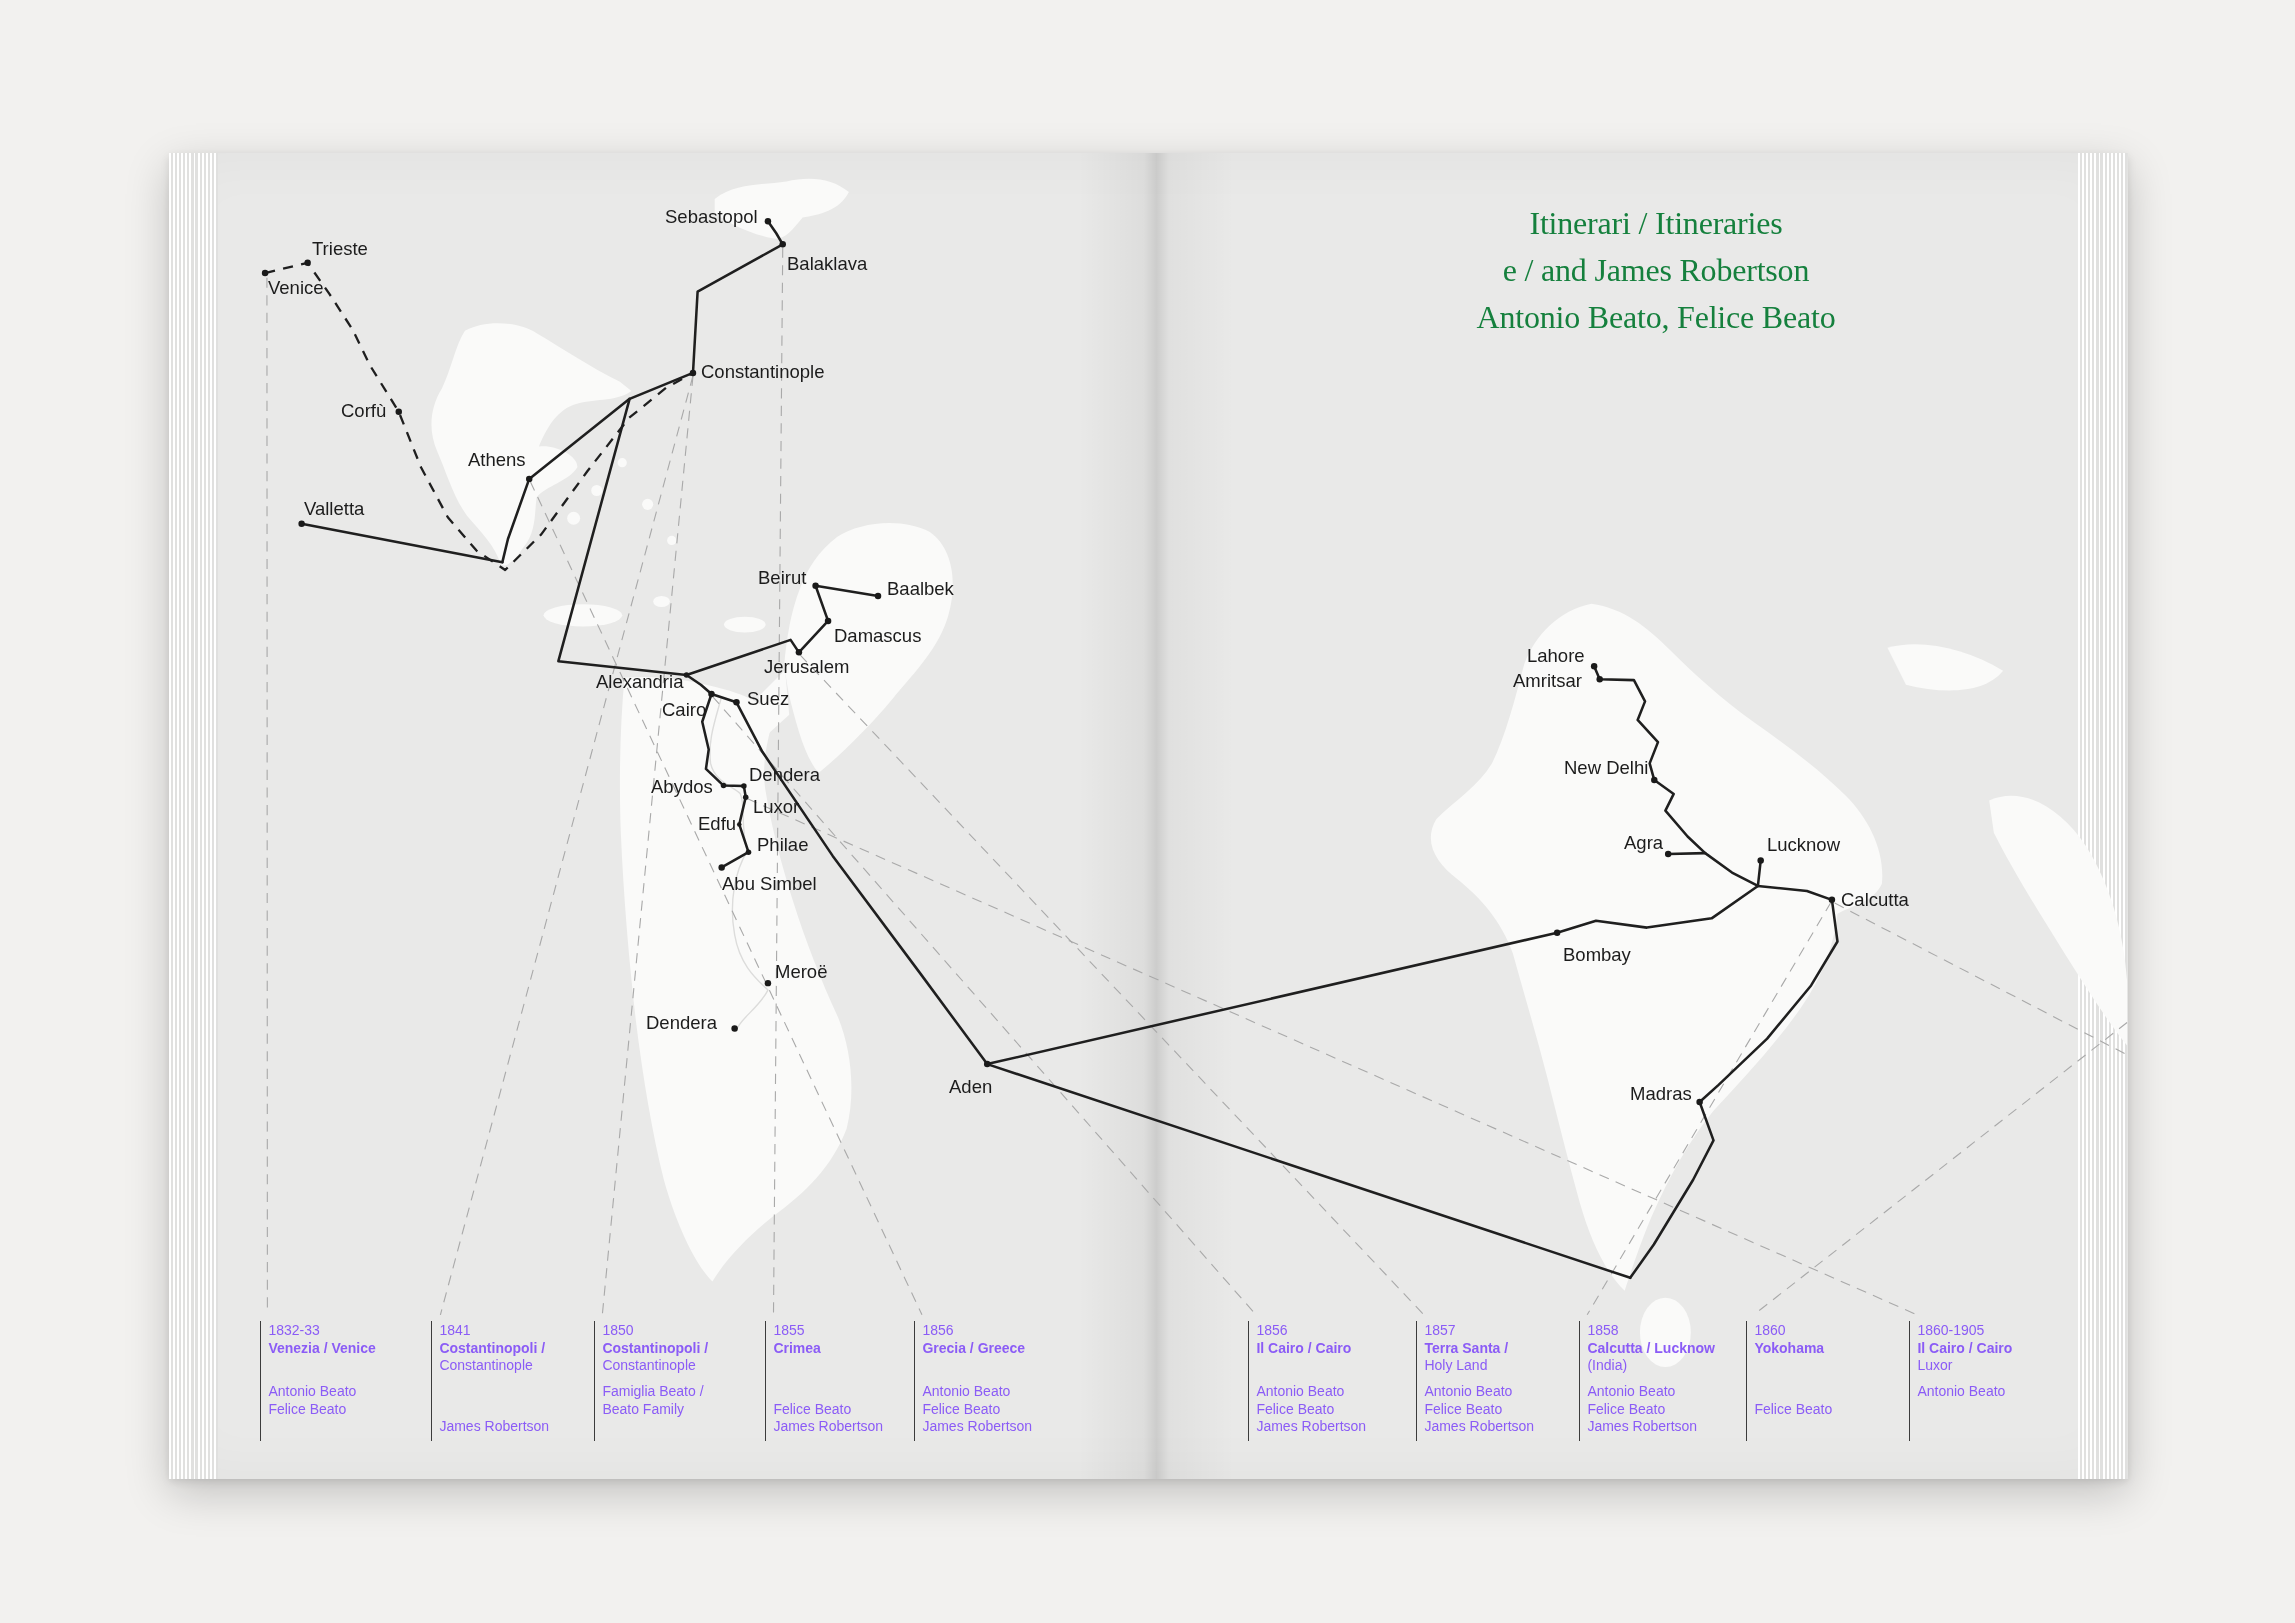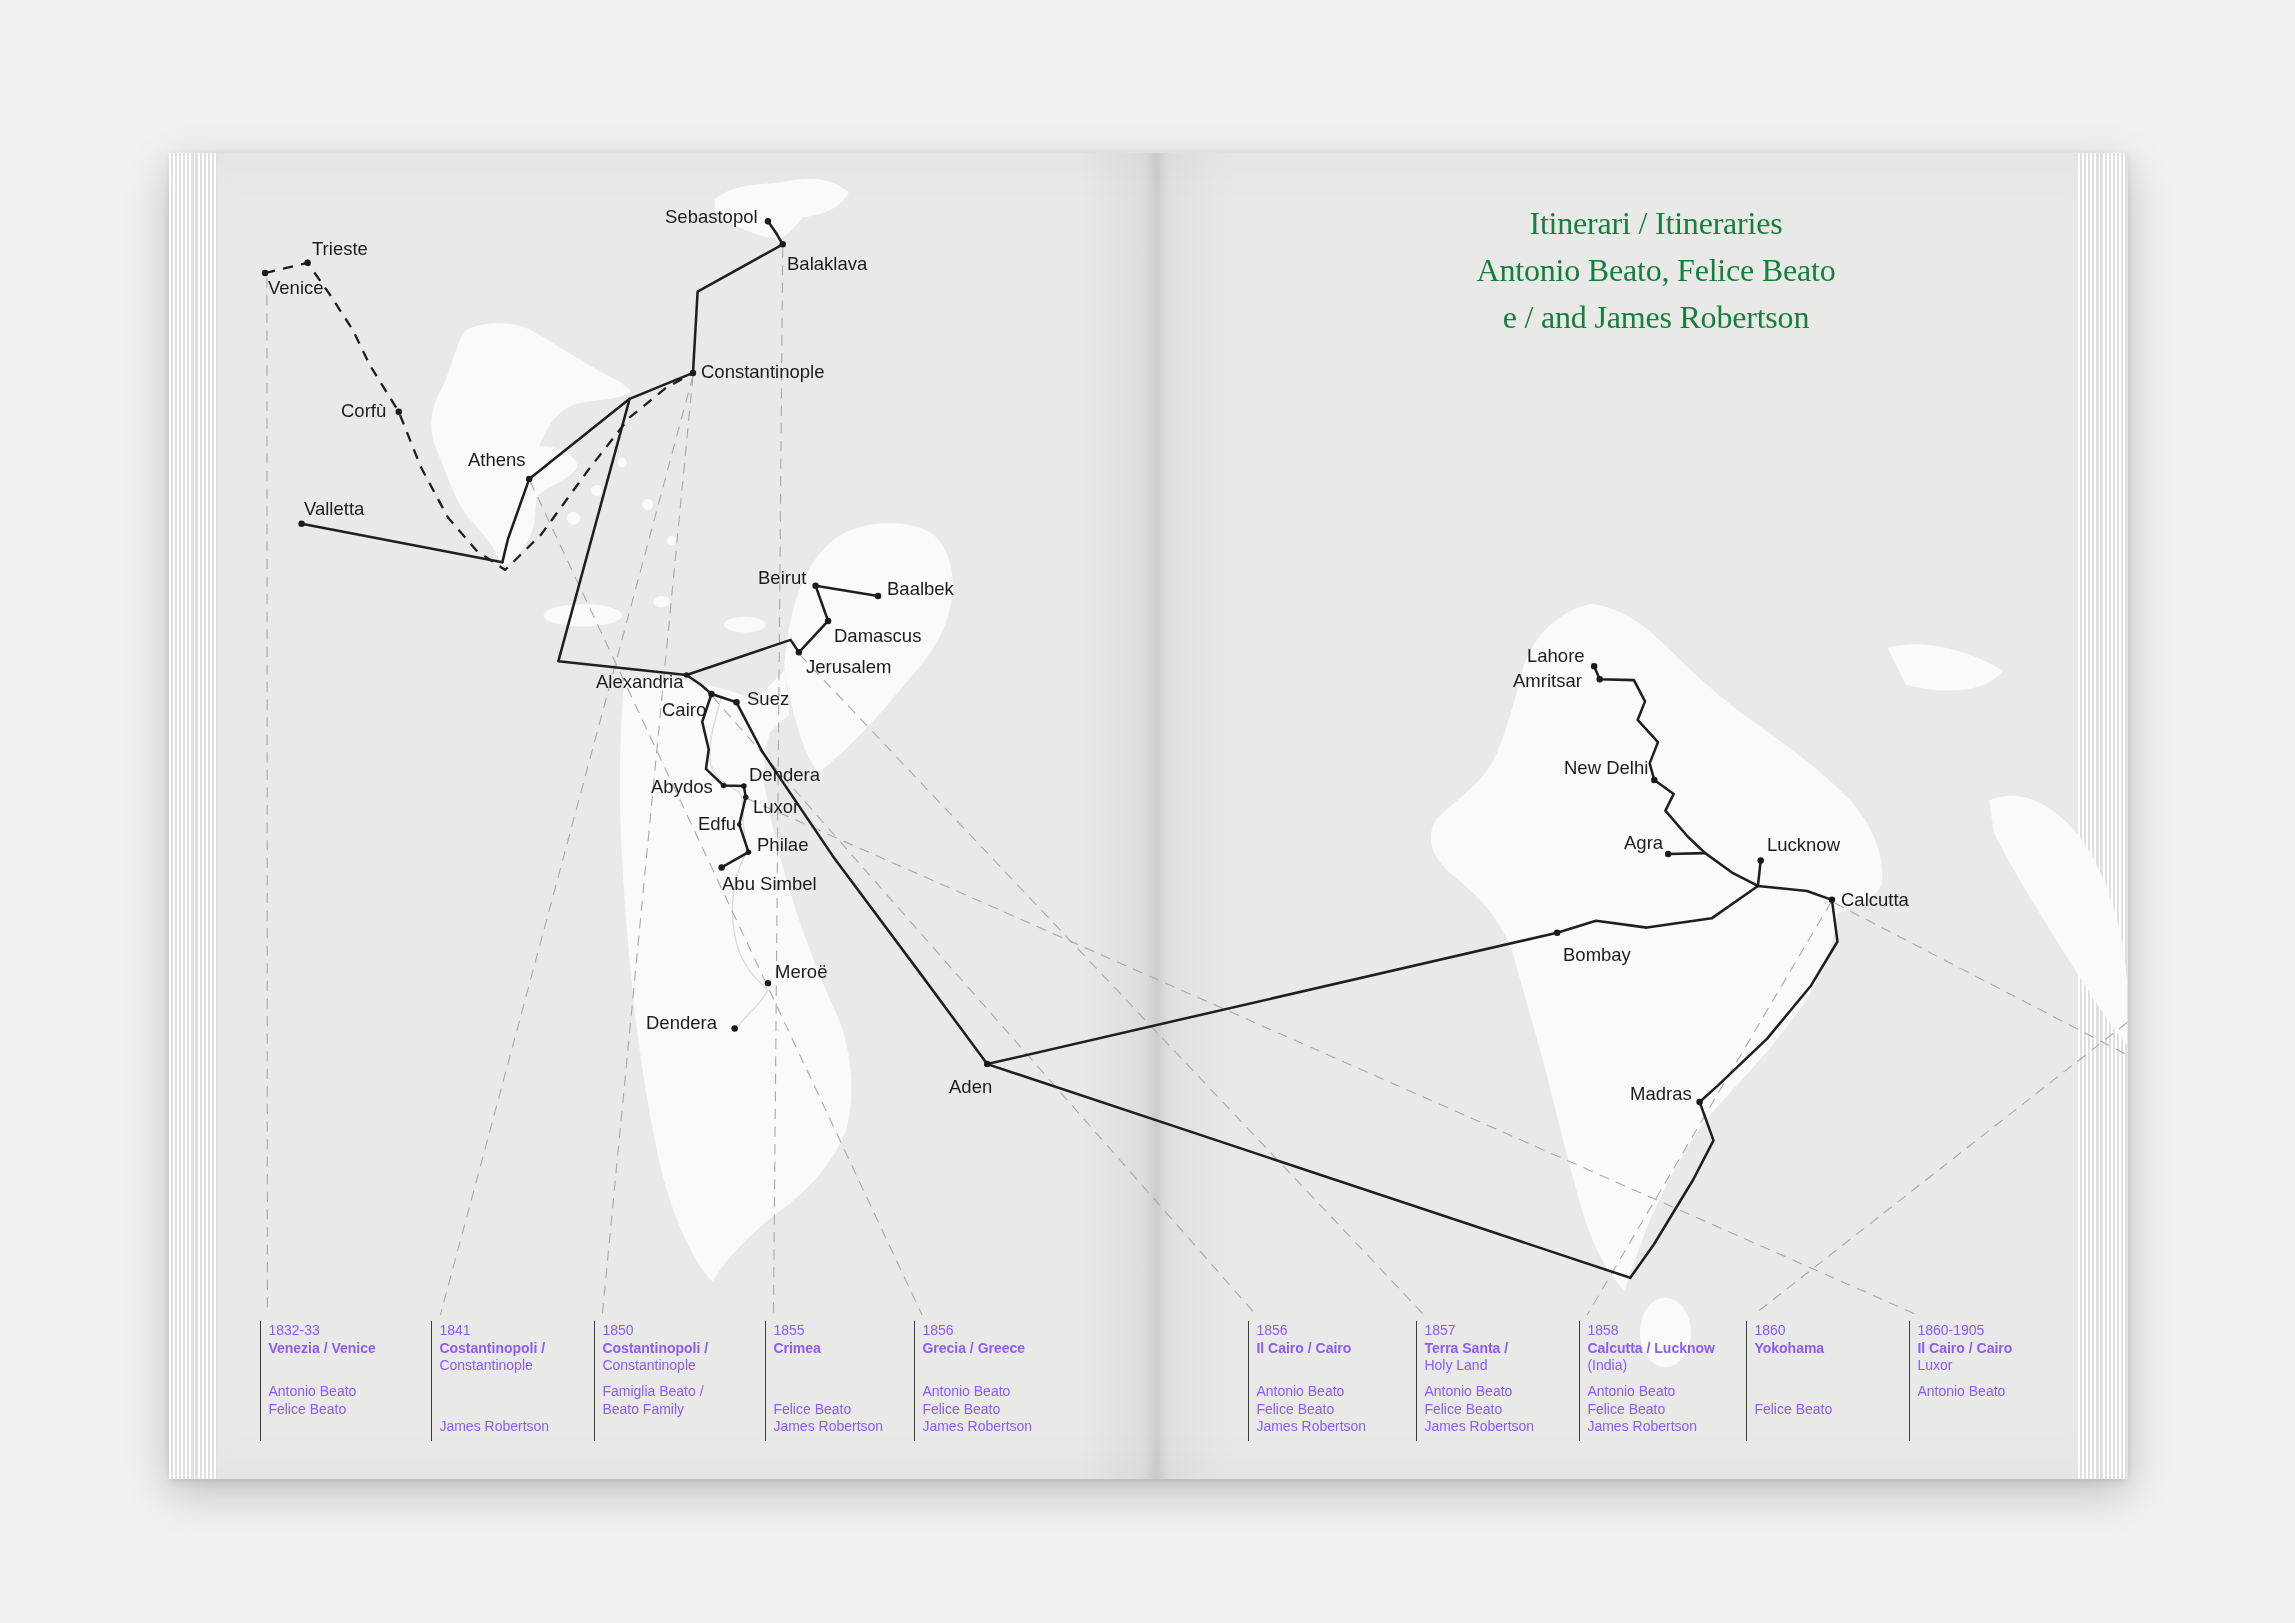--- a/index.html
+++ b/index.html
@@ -155,36 +155,36 @@
       <circle cx="3606" cy="1846" r="7"></circle>
       <circle cx="3806" cy="1860" r="7"></circle>
       <circle cx="3960" cy="1945" r="7"></circle>
       <circle cx="3366" cy="2016" r="7"></circle>
       <circle cx="3674" cy="2382" r="7"></circle>
     </g>
   </svg>
 
   <div class="title">
     <div>Itinerari / Itineraries</div>
+    <div>e / and James Robertson</div>
     <div>Antonio Beato, Felice Beato</div>
-    <div>e / and James Robertson</div>
   </div>
 
   <div class="city" style="left:312px;top:239px">Trieste</div>
   <div class="city" style="left:268px;top:278px">Venice</div>
   <div class="city" style="left:341px;top:401px">Corfù</div>
   <div class="city" style="left:304px;top:499px">Valletta</div>
   <div class="city" style="left:468px;top:450px">Athens</div>
   <div class="city" style="left:665px;top:207px">Sebastopol</div>
   <div class="city" style="left:787px;top:254px">Balaklava</div>
   <div class="city" style="left:701px;top:362px">Constantinople</div>
   <div class="city" style="left:758px;top:568px">Beirut</div>
   <div class="city" style="left:887px;top:579px">Baalbek</div>
   <div class="city" style="left:834px;top:626px">Damascus</div>
-  <div class="city" style="left:806px;top:657px">Jerusalem</div>
+  <div class="city" style="left:764px;top:657px">Jerusalem</div>
   <div class="city" style="left:596px;top:672px">Alexandria</div>
   <div class="city" style="left:662px;top:700px">Cairo</div>
   <div class="city" style="left:747px;top:689px">Suez</div>
   <div class="city" style="left:749px;top:765px">Dendera</div>
   <div class="city" style="left:651px;top:777px">Abydos</div>
   <div class="city" style="left:753px;top:797px">Luxor</div>
   <div class="city" style="left:698px;top:814px">Edfu</div>
   <div class="city" style="left:757px;top:835px">Philae</div>
   <div class="city" style="left:722px;top:874px">Abu Simbel</div>
   <div class="city" style="left:775px;top:962px">Meroë</div>

